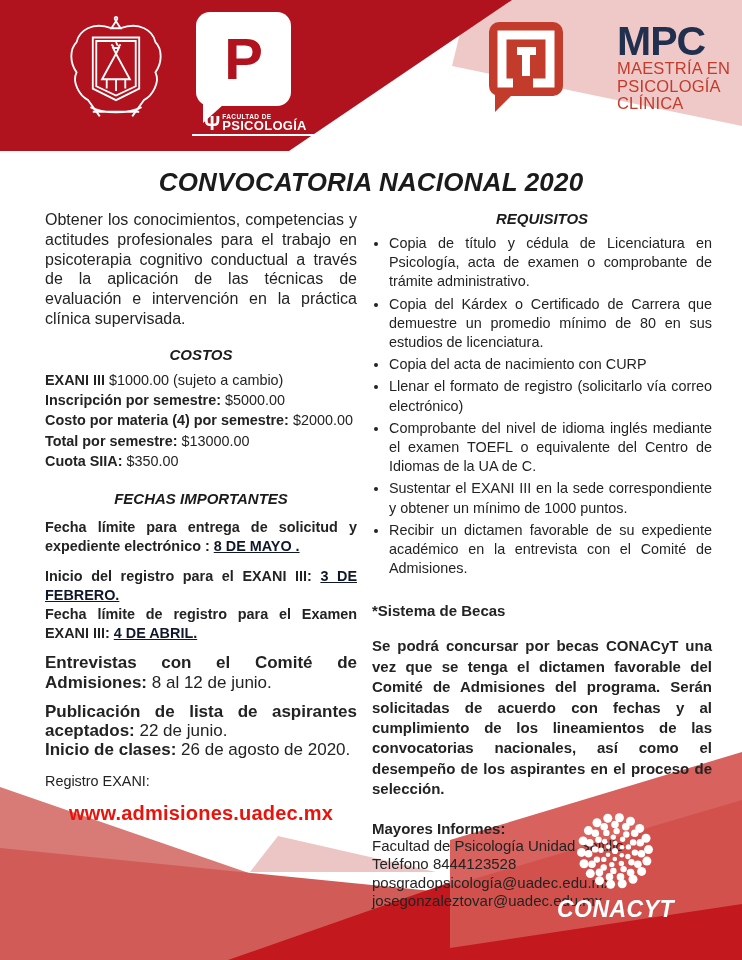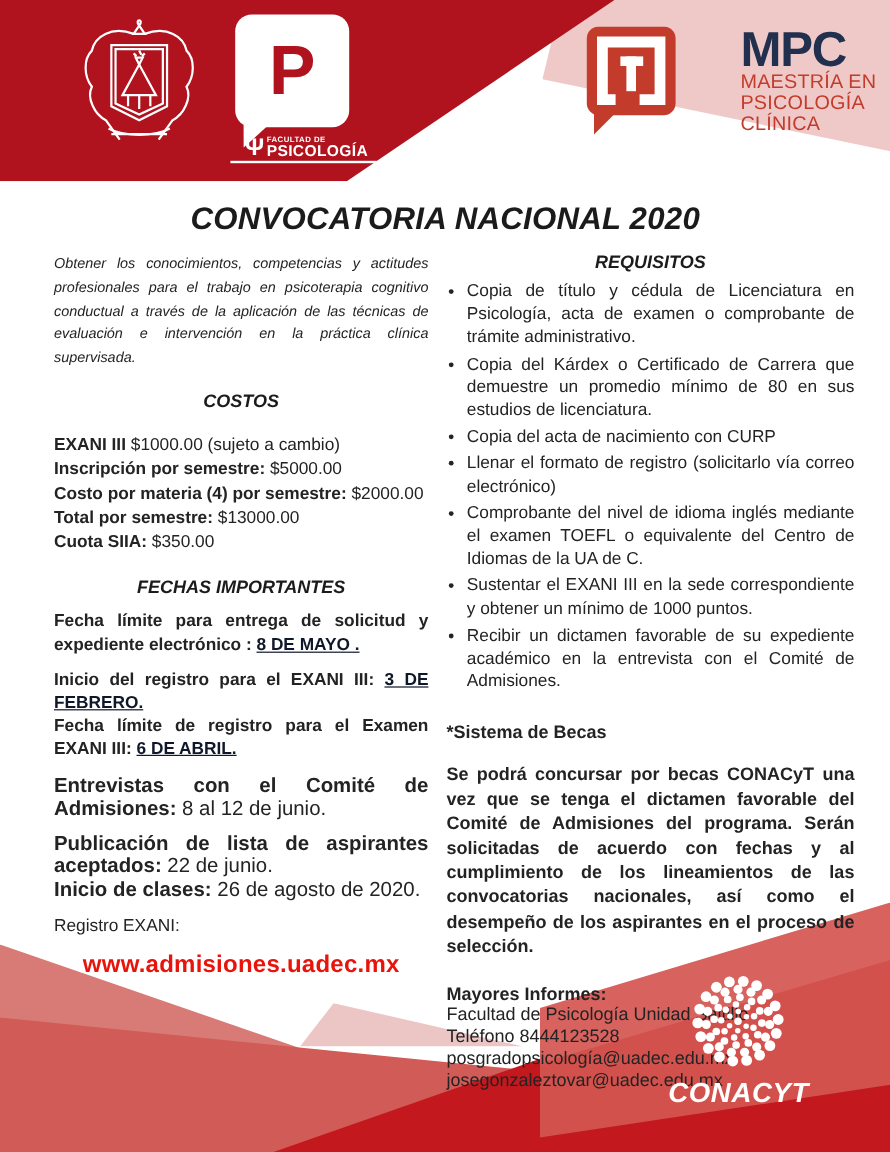--- a/index.html
+++ b/index.html
@@ -37,22 +37,22 @@
   .mpc-line:first-of-type{margin-top:5px;}
 
   .title{position:absolute;left:0;right:0;top:167px;text-align:center;z-index:3;
     font-size:26px;font-weight:bold;font-style:italic;color:#1b1b1b;letter-spacing:.2px;}
 
   h2{font-size:15px;font-weight:bold;font-style:italic;text-align:center;margin:0;color:#1b1b1b;}
 
   .col-left{position:absolute;left:45px;top:201px;width:312px;z-index:3;}
   .col-right{position:absolute;left:372px;top:210px;width:340px;z-index:3;}
 
-  .obj-body{font-size:12px;line-height:19.8px;text-align:justify;margin:9px 0 0;font-style:italic;}
-  .costos-h{margin:17px 0 18px;}
+  .obj-body{font-size:16px;line-height:19.8px;text-align:justify;margin:9px 0 0;}
+  .costos-h{margin:17px 0 7px;}
   .cost-line{font-size:14.4px;line-height:20.3px;}
   .cost-line b{font-weight:bold;}
   .fechas-h{margin:19px 0 11px;}
   .dl{font-size:14.4px;line-height:19.2px;text-align:justify;font-weight:bold;margin:0 0 10px;}
   .dl .date{color:#0f172a;text-decoration:underline;}
   .tight{margin-bottom:0 !important;}
   .sched{font-size:17px;line-height:19.2px;text-align:justify;margin:0 0 10px;}
   .sched b{font-weight:bold;}
   .registro{font-size:14.4px;margin:13px 0 0;}
   .www{margin:13px 0 0;text-align:center;color:#e8140c;font-size:20px;font-weight:bold;letter-spacing:.2px;}
@@ -131,21 +131,21 @@
     <h2 class="costos-h">COSTOS</h2>
     <div class="cost-line"><b>EXANI III</b><span> $1000.00 (sujeto a cambio)</span></div>
     <div class="cost-line"><b>Inscripción por semestre:</b><span> $5000.00</span></div>
     <div class="cost-line"><b>Costo por materia (4) por semestre:</b><span> $2000.00</span></div>
     <div class="cost-line"><b>Total por semestre:</b><span> $13000.00</span></div>
     <div class="cost-line"><b>Cuota SIIA:</b><span> $350.00</span></div>
 
     <h2 class="fechas-h">FECHAS IMPORTANTES</h2>
     <p class="dl"><span>Fecha límite para entrega de solicitud y expediente electrónico : </span><span class="date">8 DE MAYO .</span></p>
     <p class="dl tight"><span>Inicio del registro para el EXANI III: </span><span class="date">3 DE FEBRERO.</span></p>
-    <p class="dl"><span>Fecha límite de registro para el Examen EXANI III: </span><span class="date">6 DE ABRIL.</span></p>
+    <p class="dl"><span>Fecha límite de registro para el Examen EXANI III: </span><span class="date">4 DE ABRIL.</span></p>
 
     <p class="sched"><b>Entrevistas con el Comité de Admisiones:</b><span> 8 al 12 de junio.</span></p>
     <p class="sched tight"><b>Publicación de lista de aspirantes aceptados:</b><span> 22 de junio.</span></p>
     <p class="sched tight"><b>Inicio de clases:</b><span> 26 de agosto de 2020.</span></p>
 
     <p class="registro">Registro EXANI:</p>
     <div class="www">www.admisiones.uadec.mx</div>
   </div>
 
   <div class="col-right">

